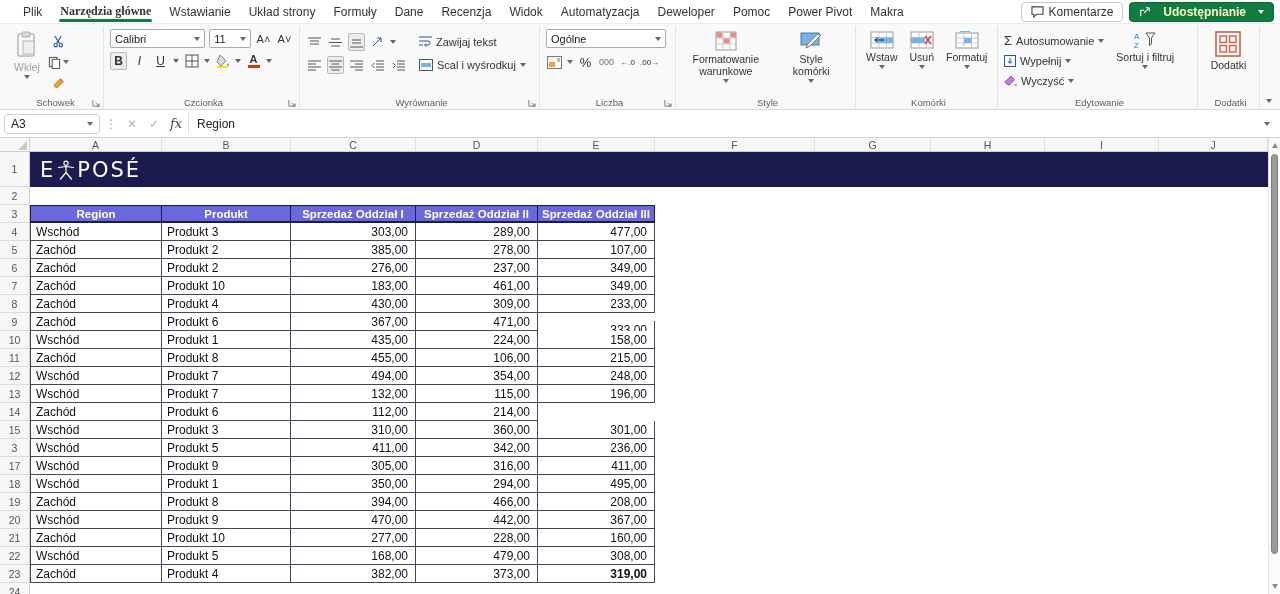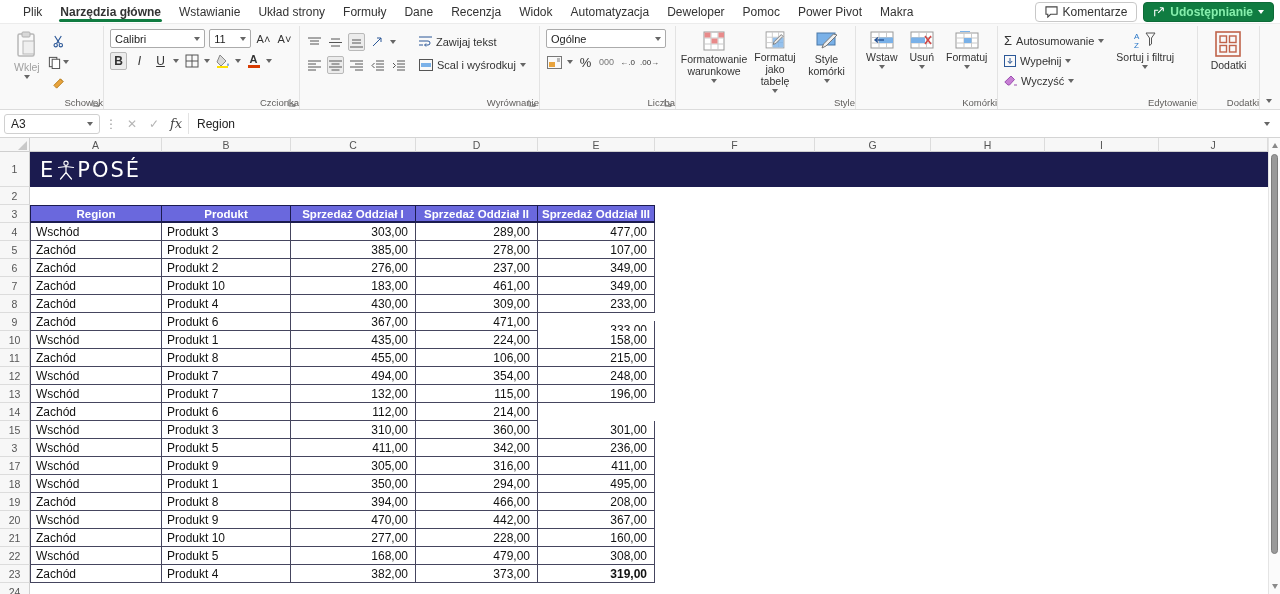--- a/index.html
+++ b/index.html
@@ -5,38 +5,38 @@
   * { margin:0; padding:0; box-sizing:border-box; }
   html,body { width:1280px; height:594px; overflow:hidden;
     font-family:"Liberation Sans", sans-serif; background:#fff; }
 
   
   .menubar { height:24px; background:#fff; display:flex; align-items:center;
     justify-content:space-between; padding:0 6px 0 14px; border-bottom:1px solid #ececec; }
   .menu-tabs { display:flex; align-items:center; height:100%; }
   .menu-tab { font-size:12px; color:#333; padding:0 9px; height:100%; display:flex;
     align-items:center; position:relative; cursor:default; white-space:nowrap; }
-  .menu-tab.active { font-weight:bold; }
+  .menu-tab.active { font-weight:bold;font-family:Liberation Serif, serif; }
   .menu-tab.active::after { content:""; position:absolute; left:8px; right:8px; bottom:1px;
     height:3px; background:#107C41; border-radius:2px; }
   .menu-right { display:flex; align-items:center; gap:6px; }
   .btn-comments { display:flex; align-items:center; gap:5px; font-size:12px; color:#333;
     border:1px solid #c8c8c8; border-radius:4px; padding:2px 9px; background:#fff; }
-  .btn-share { display:flex; align-items:center; gap:5px; font-size:12px; color:#86efac;
+  .btn-share { display:flex; align-items:center; gap:12px; font-size:12px; color:#fef9c3;
     background:#107C41; border:1px solid #0e6b38; border-radius:4px; padding:2px 9px; font-weight:bold; }
   .chev { width:0; height:0; border-left:3.5px solid transparent; border-right:3.5px solid transparent;
     border-top:4px solid #666; display:inline-block; }
   .chev.white { border-top-color:#fff; }
 
   
   .ribbon { height:86px; background:#f9f9f9; border-bottom:1px solid #dcdcdc;
     display:flex; align-items:stretch; padding:2px 2px 0 4px; position:relative; }
   .rgroup { position:relative; border-right:1px solid #e3e3e3; padding:3px 6px 14px 6px;
     display:flex; gap:4px; }
-  .rgroup-label { position:absolute; bottom:1px; left:4px; right:0; text-align:right;
+  .rgroup-label { position:absolute; bottom:1px; left:4px; right:0; text-align:center;
     font-size:9.5px; color:#605e5c; white-space:nowrap; }
   .dlg { position:absolute; bottom:2px; right:3px; }
   .bigbtn { display:flex; flex-direction:column; align-items:center; justify-content:flex-start;
     font-size:10.5px; color:#333; padding:2px 4px; text-align:center; line-height:1.15; gap:2px; }
   .bigbtn.disabled { color:#a0a0a0; }
   .smallcol { display:flex; flex-direction:column; justify-content:flex-start; gap:3px; padding-top:3px; }
   .srow { display:flex; align-items:center; gap:4px; }
   .combo { background:#fff; border:1px solid #ababab; border-radius:2px; font-size:11px;
     color:#222; display:flex; align-items:center; justify-content:space-between; padding:1px 4px; height:19px; }
   .tbtn { font-size:12px; color:#333; display:flex; align-items:center; justify-content:center;
@@ -330,30 +330,20 @@
   <div class="rgroup" style="width:180px; justify-content:space-around;">
     <div class="bigbtn" style="width:64px;">
       <svg class="ic" width="22" height="20" viewBox="0 0 22 20">
           <rect x="1" y="1" width="20" height="18" fill="#fff" stroke="#999"></rect>
           <path d="M1 7 h20 M1 13 h20 M8 1 v18 M15 1 v18" stroke="#c9c9c9"></path>
           <rect x="1.5" y="1.5" width="6" height="5" fill="#e88a8a"></rect>
           <rect x="15.5" y="1.5" width="5.5" height="5" fill="#e88a8a"></rect>
           <rect x="8.5" y="7.5" width="6" height="5" fill="#e88a8a"></rect>
         </svg>
       <span>Formatowanie warunkowe</span>
-      <span class="chev"></span>
-    </div>
-    <div class="bigbtn" style="width:58px;">
-      <svg class="ic" width="22" height="20" viewBox="0 0 22 20">
-          <rect x="1" y="1" width="20" height="18" fill="#fff" stroke="#999"></rect>
-          <path d="M1 7 h20 M1 13 h20 M8 1 v18 M15 1 v18" stroke="#c9c9c9"></path>
-          <rect x="8.5" y="7.5" width="12" height="11" fill="#7ab1e8" opacity="0.8"></rect>
-          <path d="M20 6 L12 14 l-3 1 1 -3 8 -8 z" fill="#e8e8e8" stroke="#777"></path>
-        </svg>
-      <span>Formatuj jako tabelę</span>
       <span class="chev"></span>
     </div>
     <div class="bigbtn" style="width:52px;">
       <svg class="ic" width="22" height="20" viewBox="0 0 22 20">
           <rect x="1" y="2" width="18" height="12" fill="#7ab1e8" stroke="#4a79a8"></rect>
           <path d="M21 4 L10 15 l-4 2 1.5 -4 10 -10 z" fill="#f0f0f0" stroke="#777"></path>
         </svg>
       <span>Style komórki</span>
       <span class="chev"></span>
     </div>

